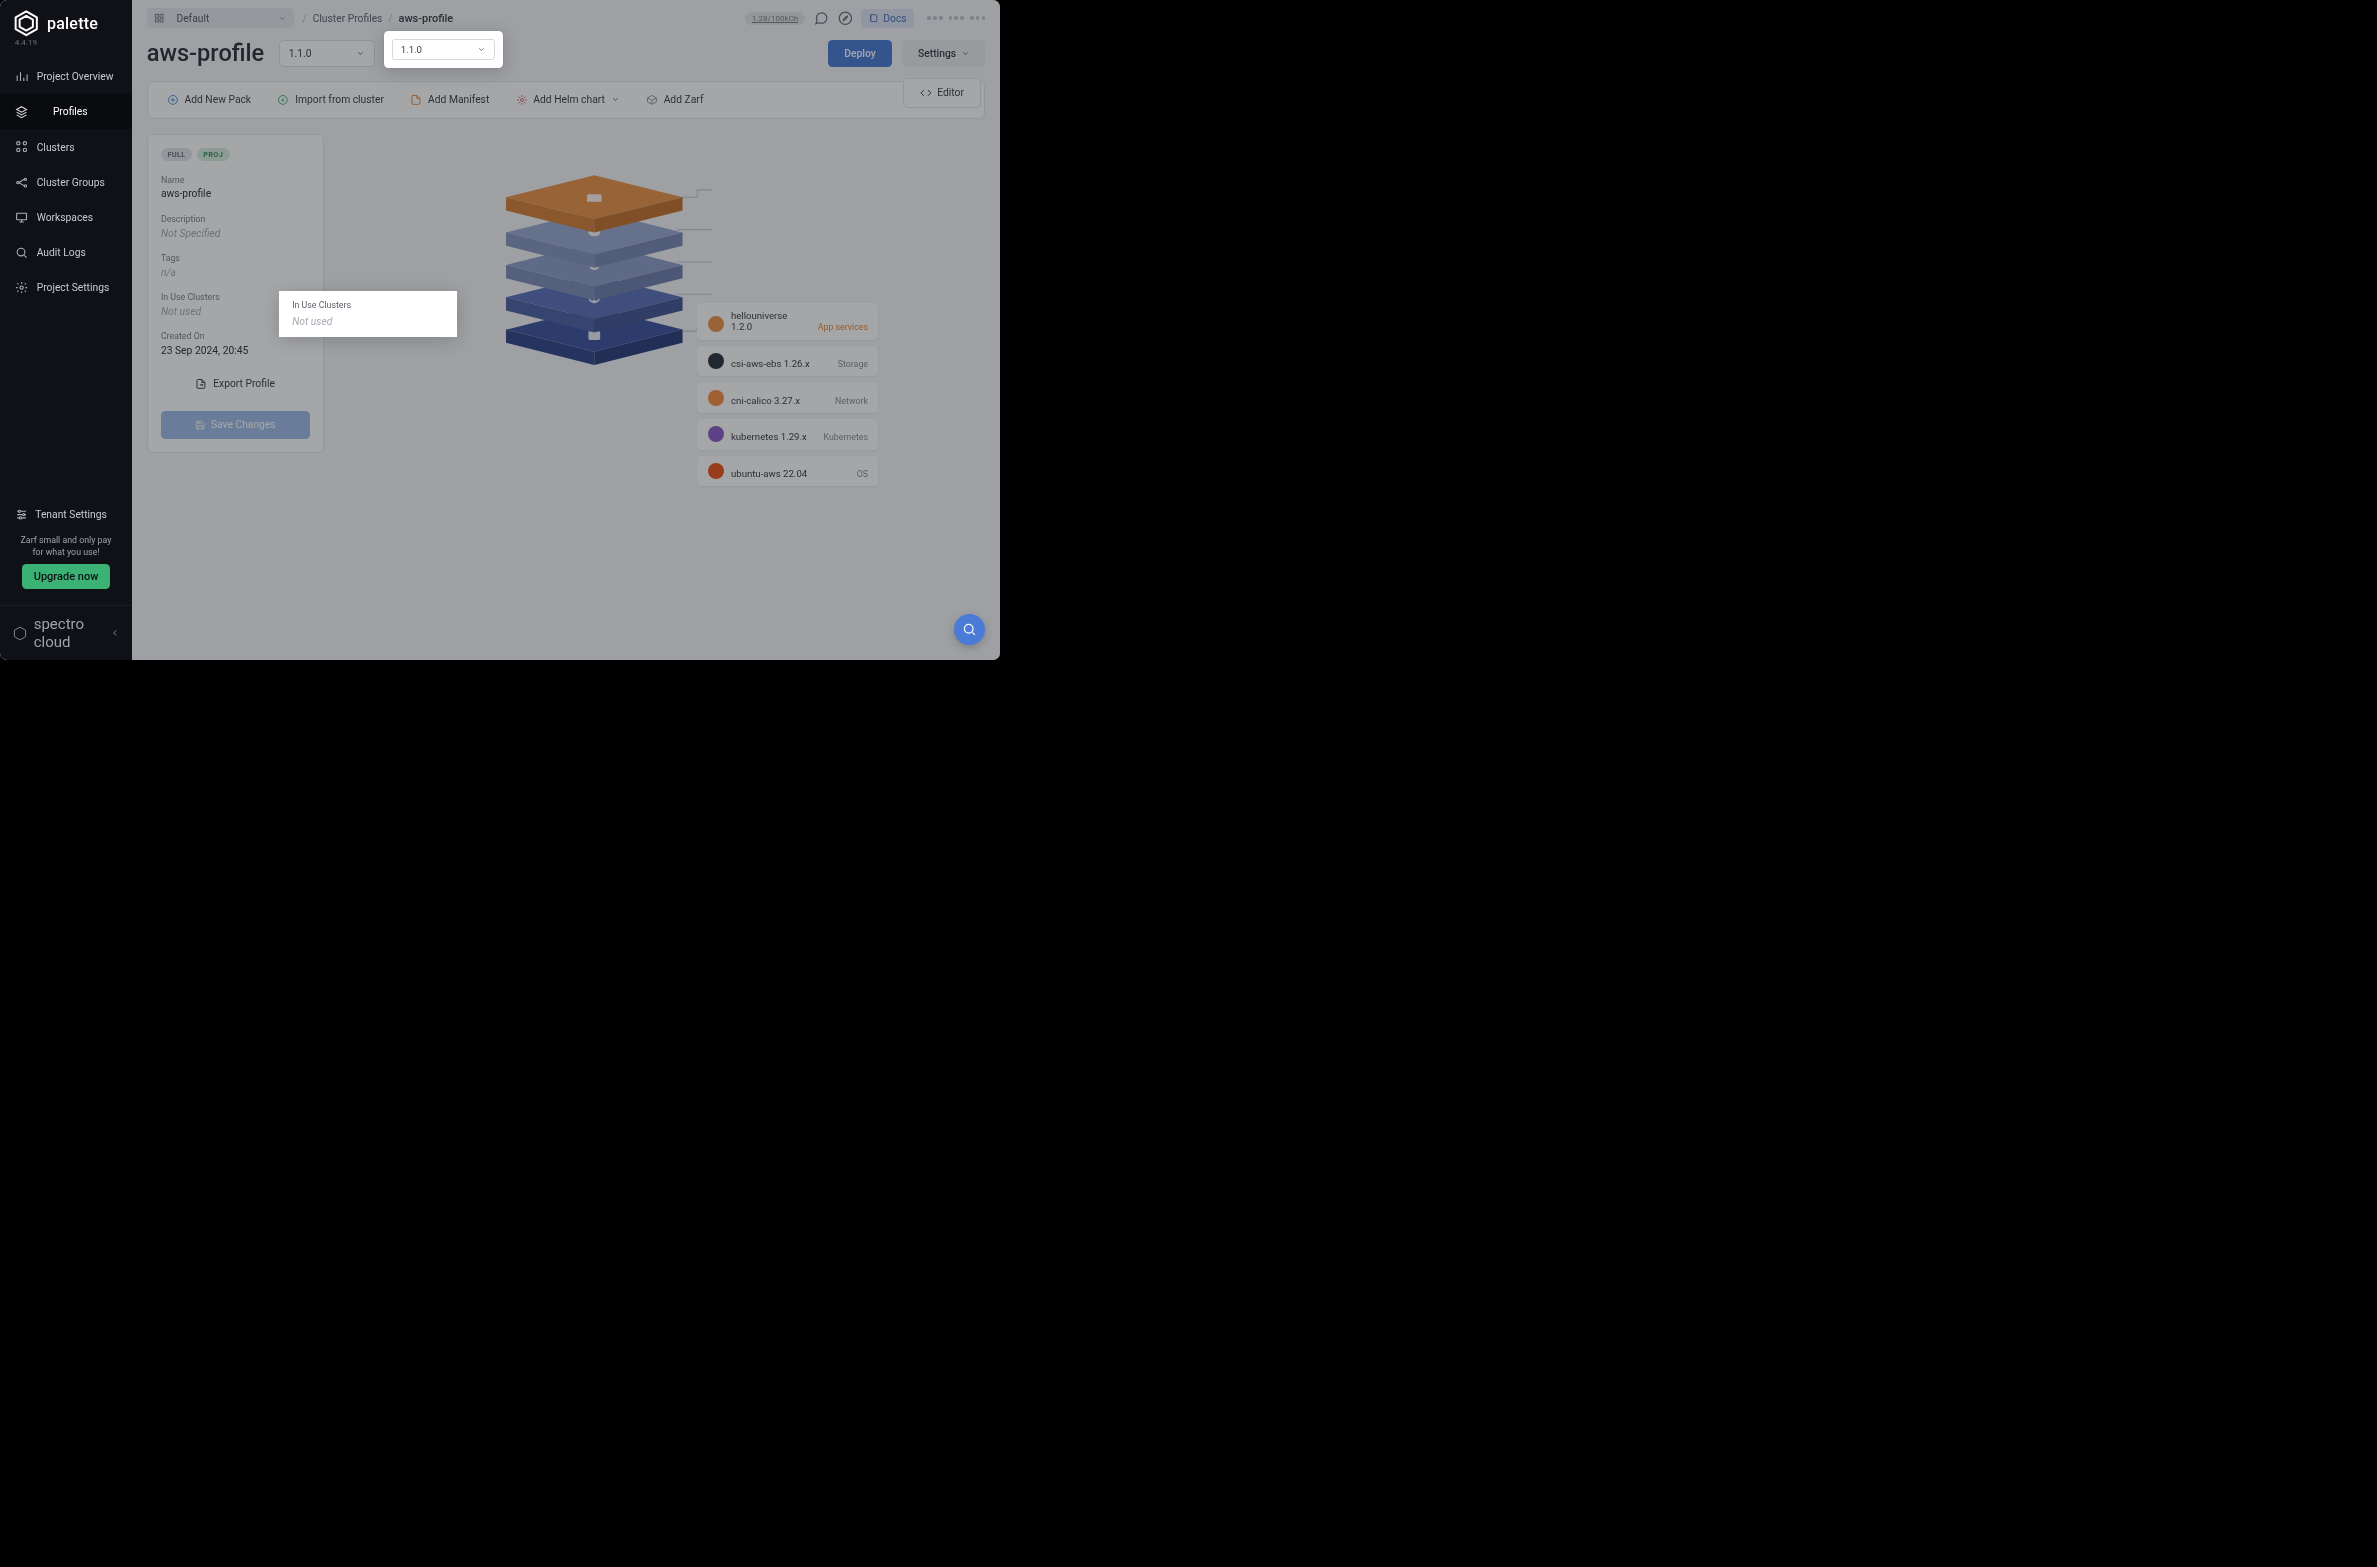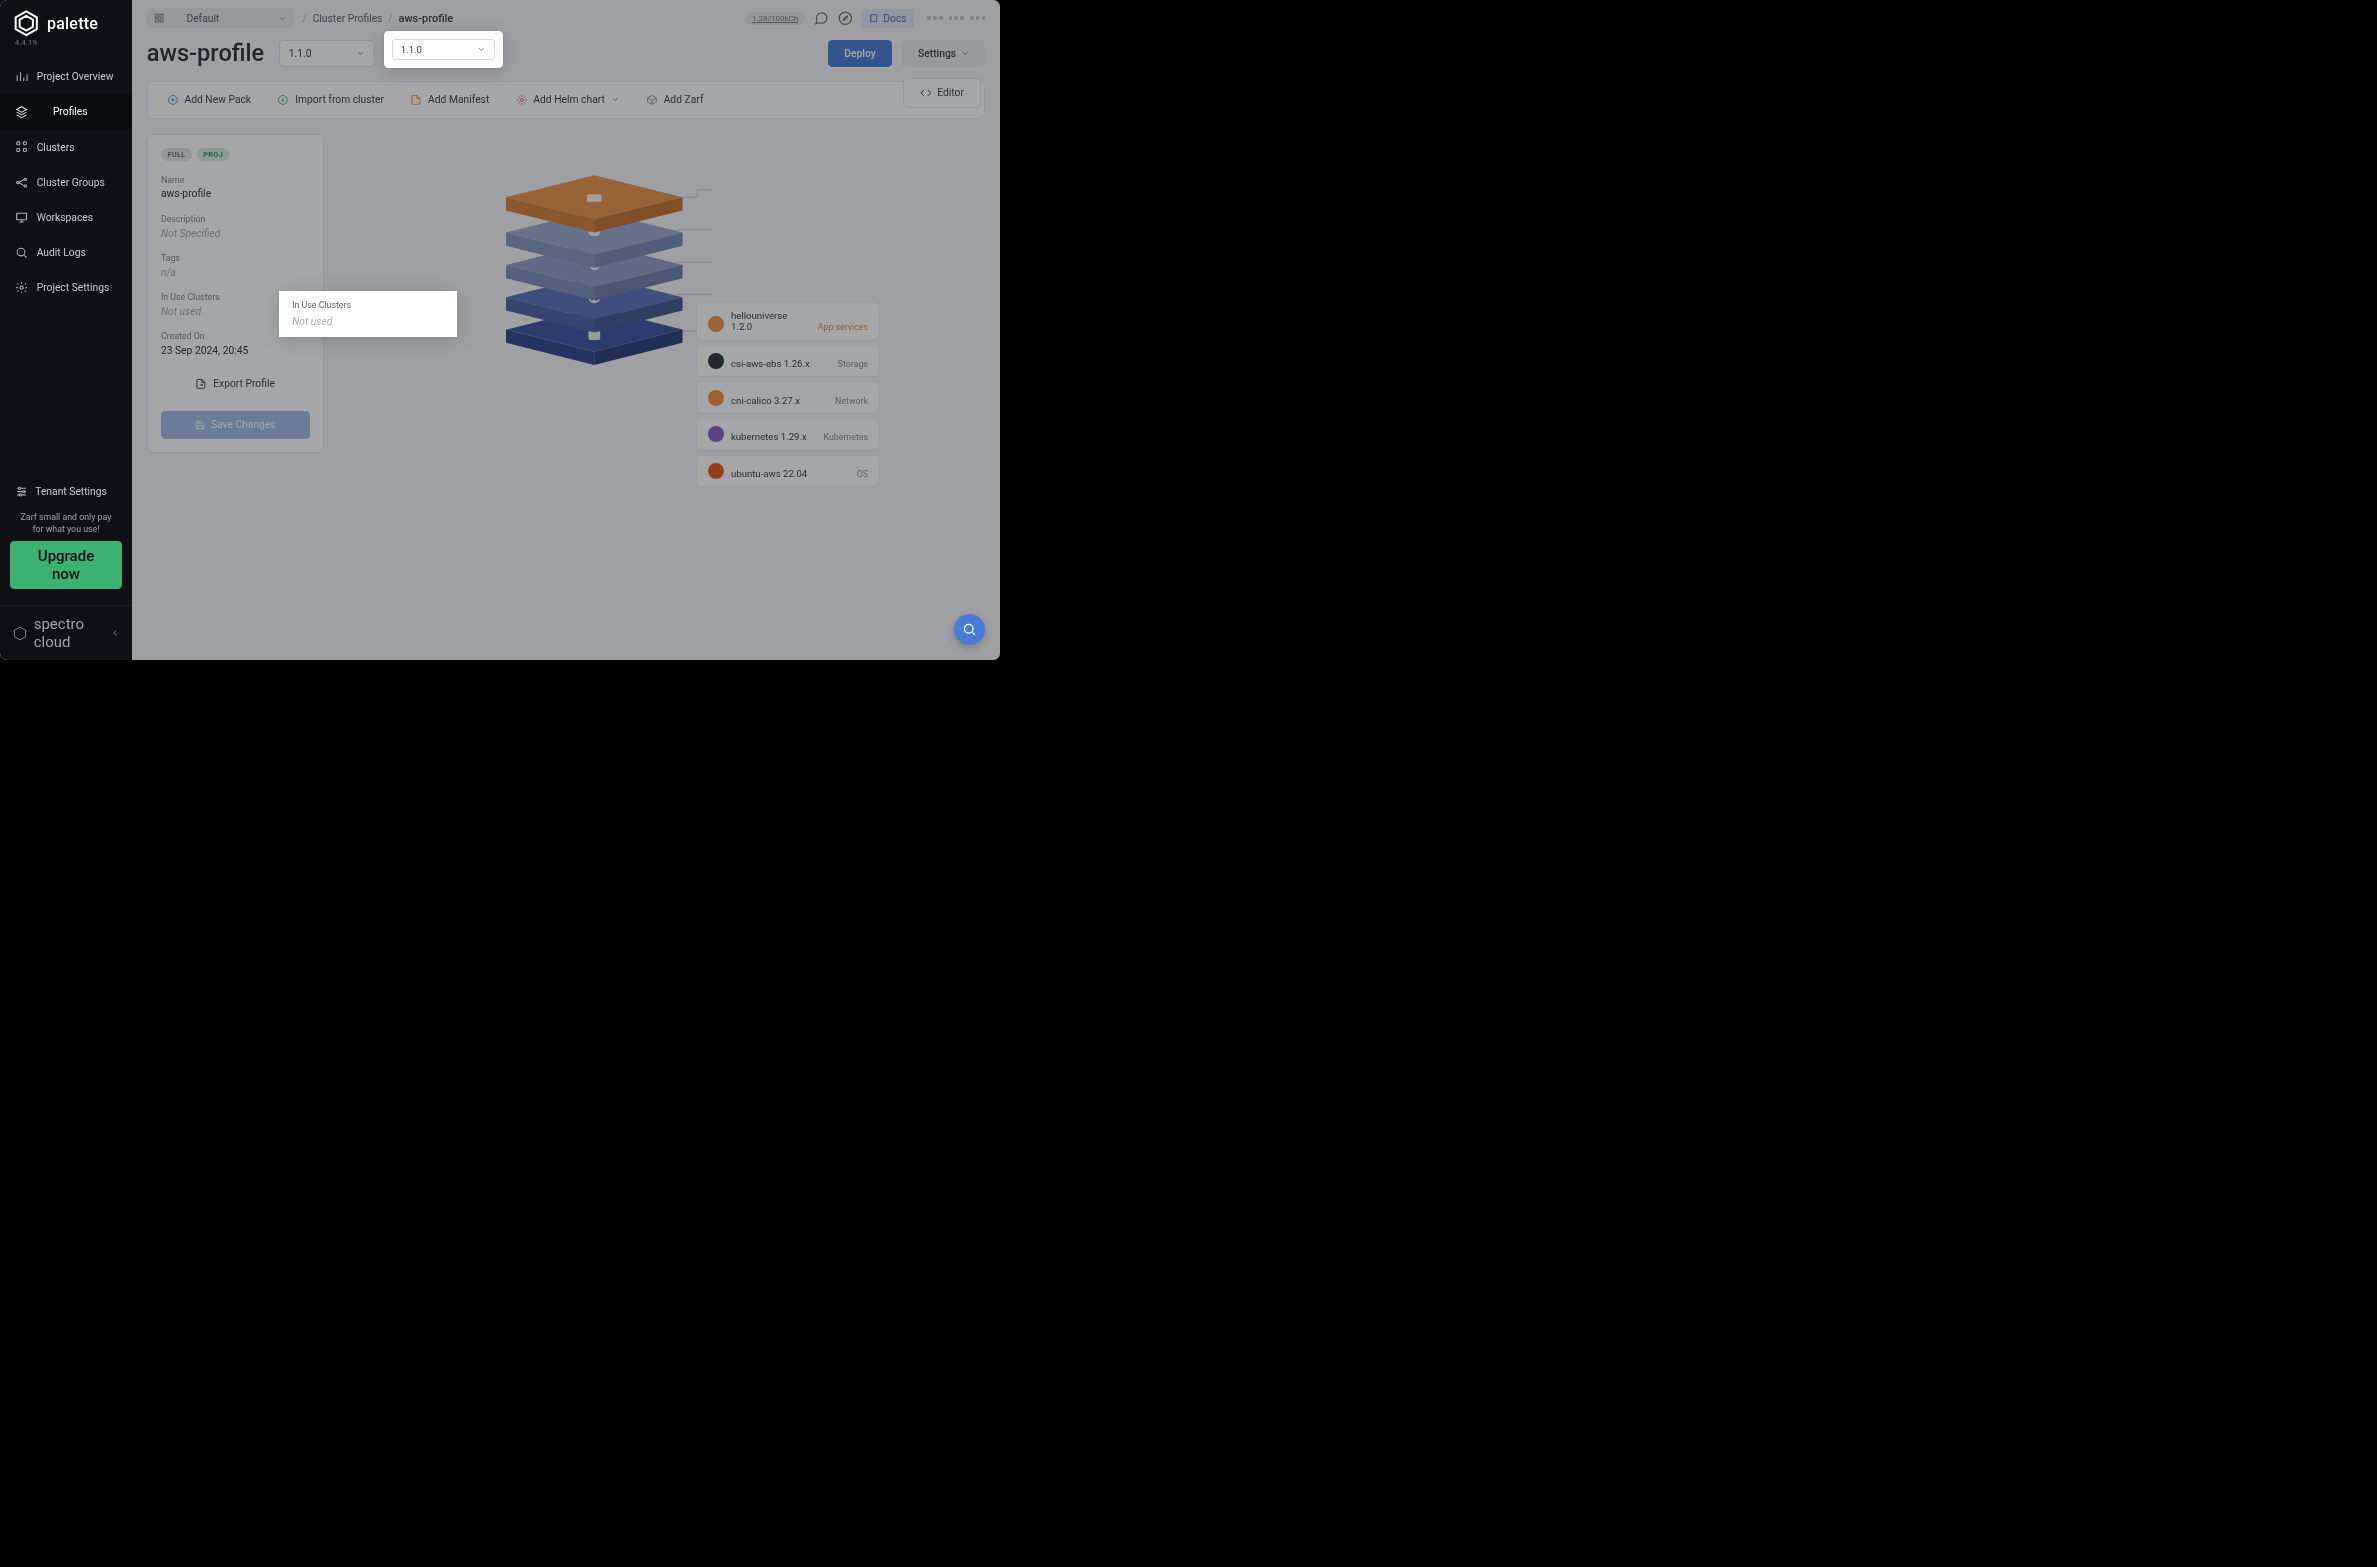--- a/index.html
+++ b/index.html
@@ -11,28 +11,28 @@
   .logo-mark { width: 26.5px; height: 26.5px; display: flex; align-items: center; justify-content: center; }
   .logo-text { color: #fff; font-size: 16px; font-weight: 500; letter-spacing: 0.2px; }
   .logo-version { padding: 0 14.7px 11.8px 14.7px; color: #6b6f79; font-size: 8px; }
   .nav { list-style: none; flex: 1; }
   .nav-item { display: flex; align-items: center; gap: 8.8px; padding: 11px 14.7px; color: #c7cad1; font-size: 10.3px; cursor: pointer; }
   .nav-item.active { background: #0a0b0f; color: #fff; gap: 25px; }
   .nav-icon { width: 13.2px; height: 13.2px; opacity: 0.85; flex-shrink:0; }
   .sidebar-footer { padding: 8.8px 10.3px; }
   .tenant-item { display: flex; align-items:center; gap: 7.4px; padding: 8.8px 4.4px 10.3px 4.4px; color:#c7cad1; font-size:10.3px; }
   .upgrade-block { text-align: center; color: #9ea2ad; font-size: 8.8px; padding: 2.9px 0 7.4px; line-height: 1.4; }
-  .upgrade-btn { background: #3bb273; color:#0f1117; border:none; border-radius: 4.4px; padding: 5.9px 11.8px; font-size: 15px; font-weight: 500; cursor:pointer; margin-top:5.9px; }
+  .upgrade-btn { background: #3bb273; color:#0f1117; border:none; border-radius: 4.4px; padding: 5.9px 11.8px; font-size: 11px; font-weight: 500; cursor:pointer; margin-top:5.9px; }
   .brand-row { border-top: 0.7px solid #1b1d25; padding: 8.8px 11.8px; display:flex; align-items:center; justify-content:space-between; color:#9ea2ad; font-size:15px; }
   .brand-row .chev { width:11.8px; height:11.8px; }
   
   .main { flex:1; display:flex; flex-direction:column; position: relative; }
   .topbar { height: 32px; display:flex; align-items:center; padding: 4.4px 14.7px 0 14.7px; gap: 8.8px; }
   .scope-pill { background:#e8e9ed; border-radius:4.4px; padding: 3.7px 7.4px; display:flex; align-items:center; gap:5.9px; font-size:10.3px; color:#555a63; width: 147px; justify-content:space-between;}
-  .scope-pill .left { display:flex; align-items:center; gap:22px; }
+  .scope-pill .left { display:flex; align-items:center; gap:12px; }
   .crumbs { display:flex; align-items:center; gap: 5.9px; color:#9297a3; font-size: 10.3px; }
   .crumbs a { color:#5d6473; text-decoration:none; }
   .crumbs .sep { color:#b7bbc4; }
   .crumbs .current { color:#3b3f47; font-weight:500; font-size: 11px; }
   .top-right { margin-left:auto; display:flex; align-items:center; gap: 8.8px; }
   .credits-pill { background:#e5e5e5; color:#7a7f89; font-size:8px; padding:2.2px 7.4px; border-radius: 7.4px; text-decoration: underline; }
   .top-icon { width:14.7px; height:14.7px; color:#6b6f79; }
   .docs-chip { background:#dee7f5; color:#4b6fb8; padding:2.9px 7.4px; border-radius:2.9px; display:flex; align-items:center; gap:4.4px; font-size:10.3px;}
   .dot-menus { display:flex; gap:5.9px; margin-left:4.4px; }
   .dot-menu { display:flex; gap:2.2px; }

